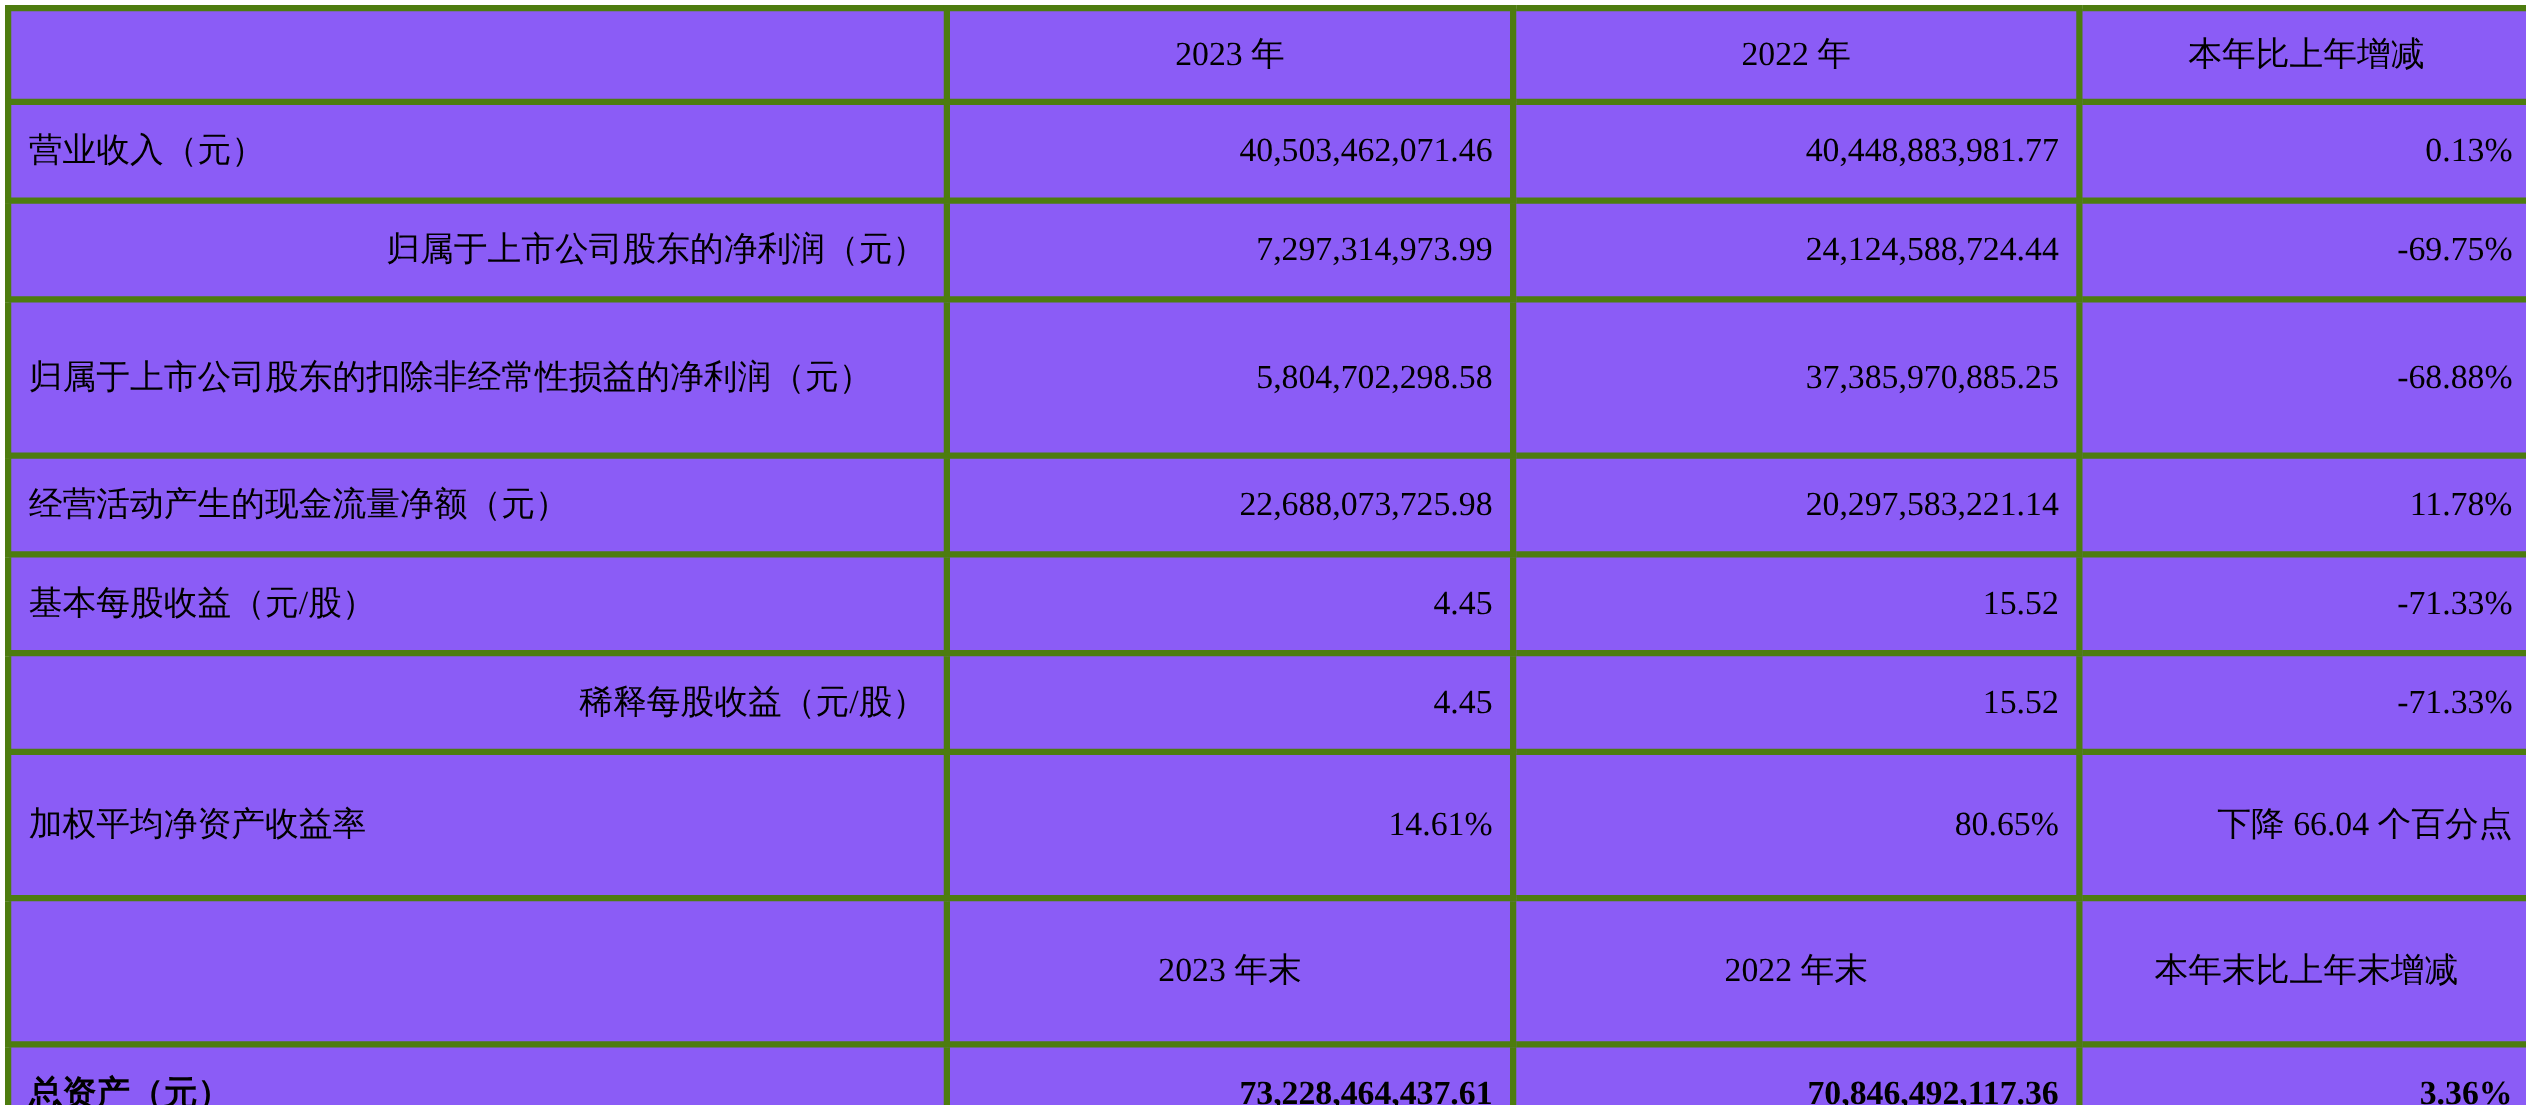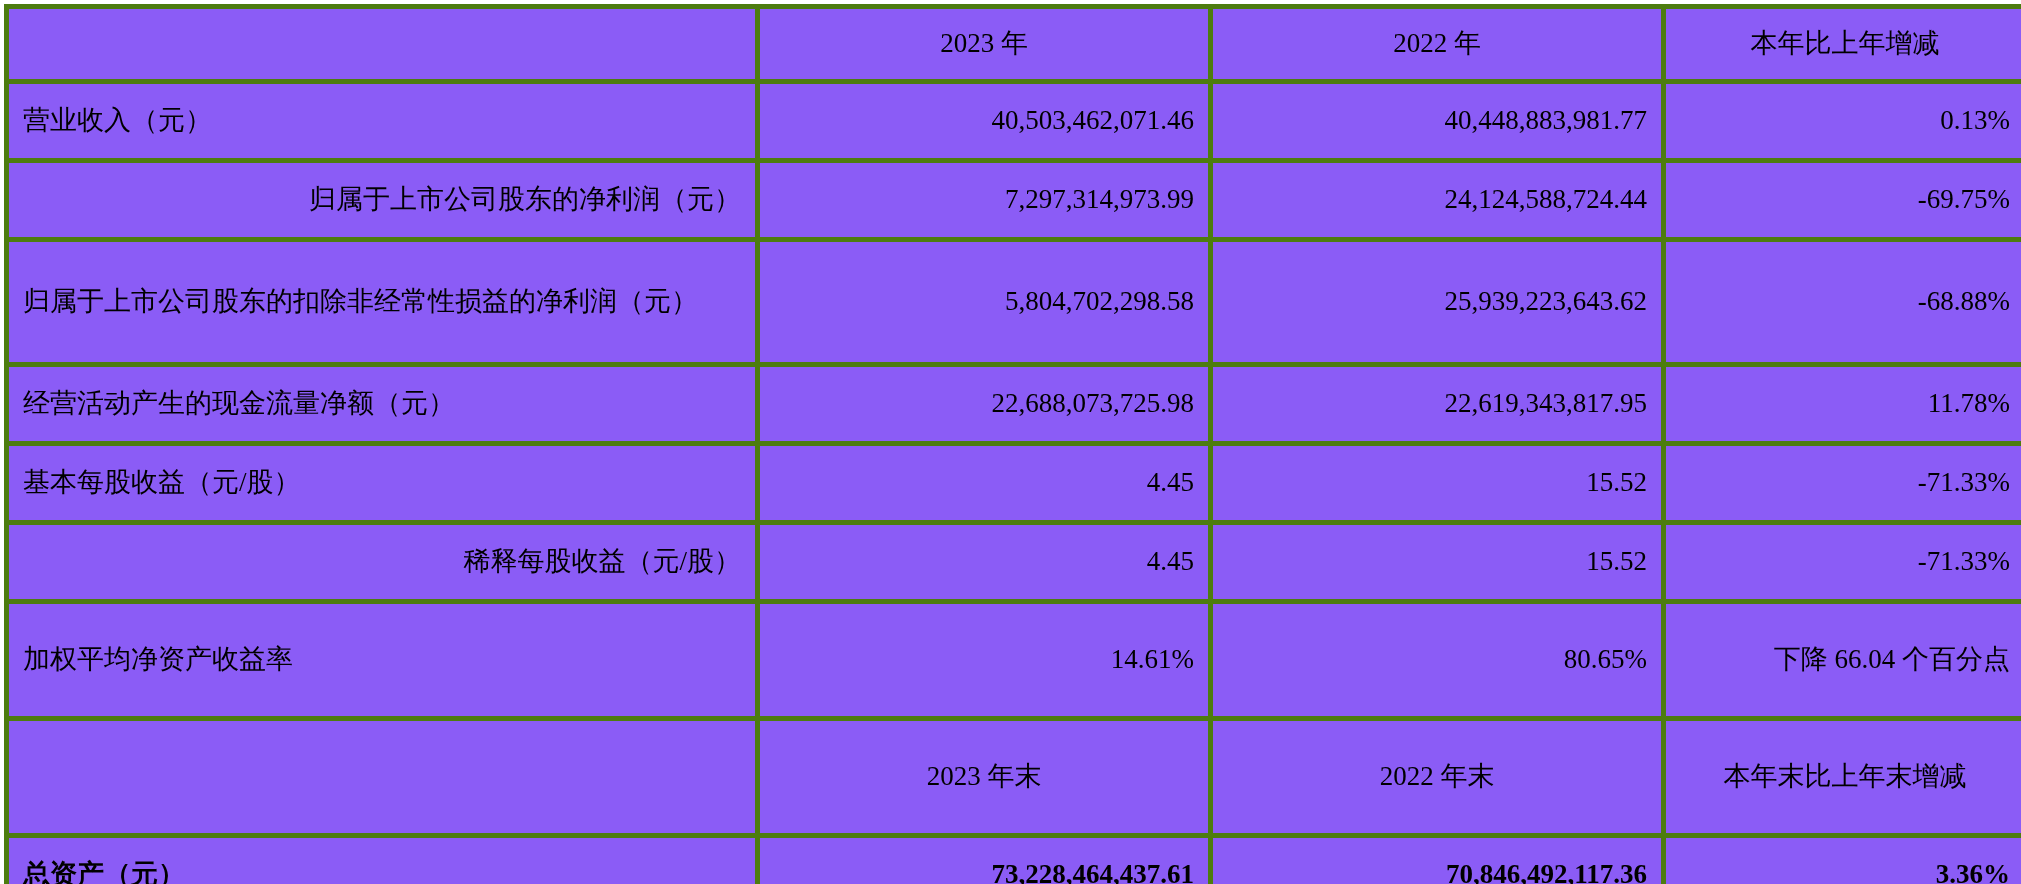--- a/index.html
+++ b/index.html
@@ -89,29 +89,29 @@
         <td class="label">归属于上市公司股东的净利润（元）</td>
         <td class="num">7,297,314,973.99</td>
         <td class="num">24,124,588,724.44</td>
         <td class="num">-69.75%</td>
         <td class="num">2,078,857,302.44</td>
       </tr>
 
       <tr class="r-3">
         <td class="label">归属于上市公司股东的扣除非经常性损益的净利润（元）</td>
         <td class="num">5,804,702,298.58</td>
-        <td class="num">25,939,223,643.62</td>
+        <td class="num">37,385,970,885.25</td>
         <td class="num">-68.88%</td>
         <td class="num">1,333,782,795.29</td>
       </tr>
 
       <tr class="r-4">
         <td class="label">经营活动产生的现金流量净额（元）</td>
         <td class="num">22,688,073,725.98</td>
-        <td class="num">22,619,343,817.95</td>
+        <td class="num">20,297,583,221.14</td>
         <td class="num">11.78%</td>
         <td class="num">2,094,448,935.69</td>
       </tr>
 
       <tr class="r-5">
         <td class="label">基本每股收益（元/股）</td>
         <td class="num">4.45</td>
         <td class="num">15.52</td>
         <td class="num">-71.33%</td>
         <td class="num">1.41</td>

